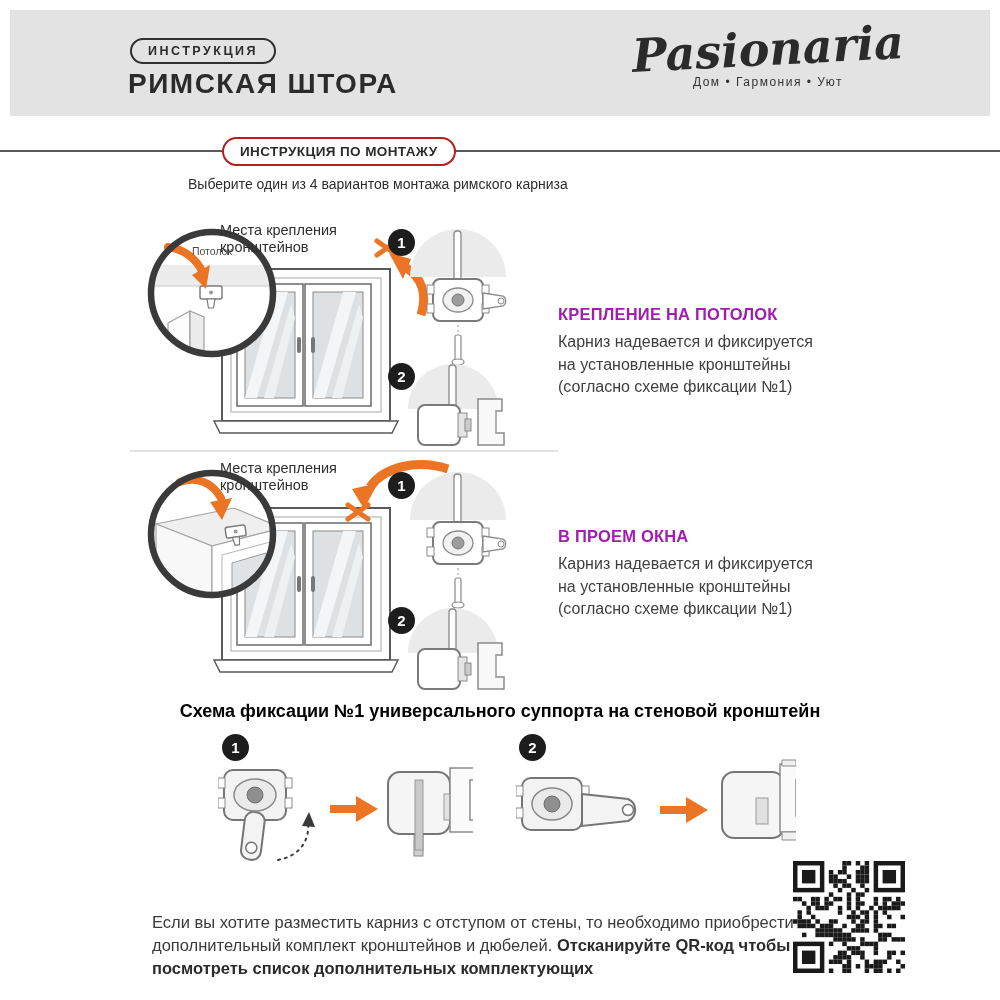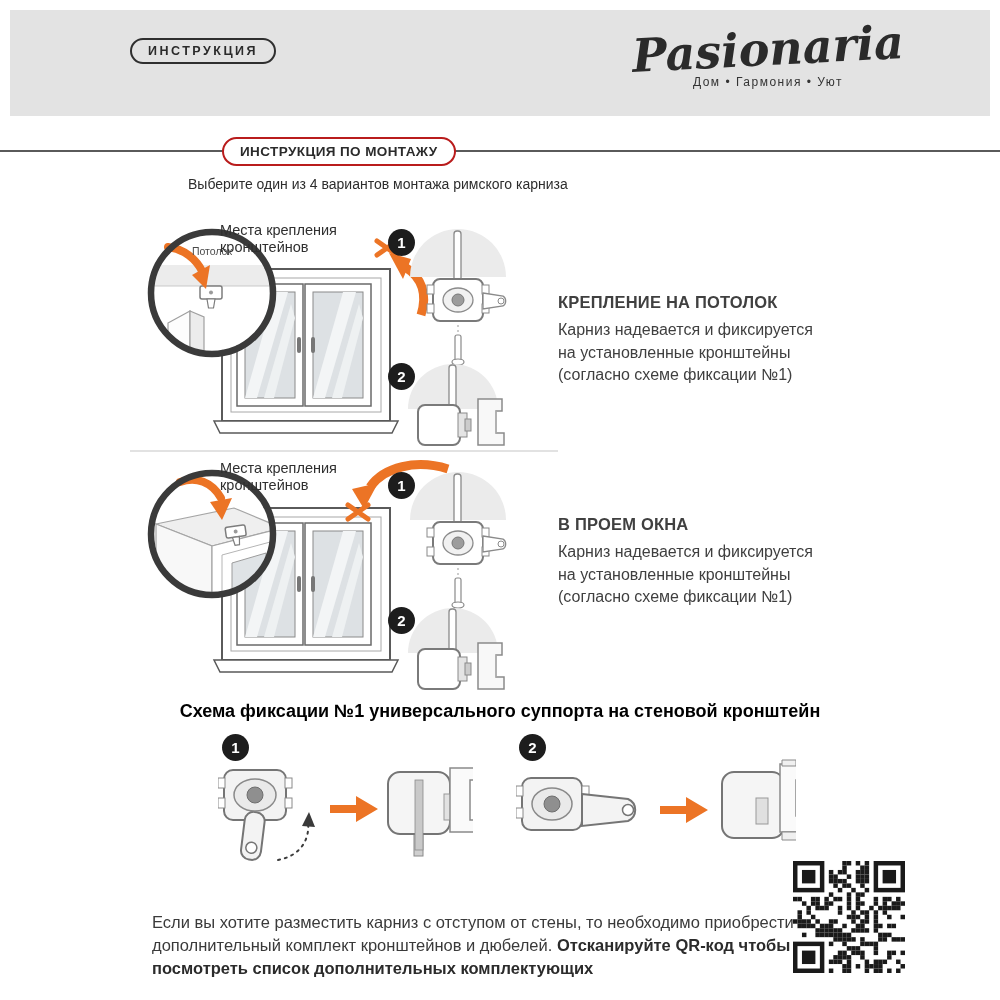--- a/index.html
+++ b/index.html
@@ -32,40 +32,41 @@
   .v2{top:452px;}
   .places{position:absolute;left:90px;top:17px;width:185px;text-align:left;
           font-size:14.5px;line-height:1.15;color:#2f2f2f;}
   .mag-label{position:absolute;left:42px;top:40px;width:80px;text-align:center;
              font-size:10.5px;color:#4a4a4a;}
   .nbadge{position:absolute;width:27px;height:27px;border-radius:50%;background:#1d1d1d;
           color:#fff;display:flex;align-items:center;justify-content:center;
           font-size:15px;font-weight:bold;}
   .vtext{position:absolute;left:558px;width:330px;}
   .t1{top:293px;} .t2{top:515px;}
-  .vtitle{font-size:16.5px;font-weight:bold;color:#404040;margin-bottom:7px;letter-spacing:0.2px;}
+  .vtitle{font-size:16.5px;font-weight:bold;color:#a21caf;margin-bottom:7px;letter-spacing:0.2px;margin-top:12px;}
   .vdesc{font-size:16px;color:#3f3f3f;line-height:1.42;width:268px;}
 
   .divider{position:absolute;left:130px;top:450px;width:428px;height:2px;background:#e2e2e2;}
 
   .scheme-title{position:absolute;left:0;top:701px;width:1000px;text-align:center;
                 font-size:18px;font-weight:bold;color:#000000;}
 
   .footer-text{position:absolute;left:152px;top:894px;width:662px;font-size:16.5px;
                line-height:1.4;color:#3a3a3a;}
   .footer-text b{color:#2b2b2b;}
   .qr{position:absolute;left:793px;top:861px;width:112px;height:112px;}
 </style>
 </head>
 <body>
 
 <div class="page">
 
   <div class="hdr">
     <div class="hdr-pill">ИНСТРУКЦИЯ</div>
+    <div class="hdr-title">РИМСКАЯ ШТОРА</div>
     <div class="logo">
       <div class="logo-name">Pasionaria</div>
       <div class="logo-tag">Дом  •  Гармония  •  Уют</div>
     </div>
   </div>
 
   <div class="rule"></div>
   <div class="banner-pill">ИНСТРУКЦИЯ ПО МОНТАЖУ</div>
 
   <div class="intro">Выберите один из 4 вариантов монтажа римского карниза</div>

